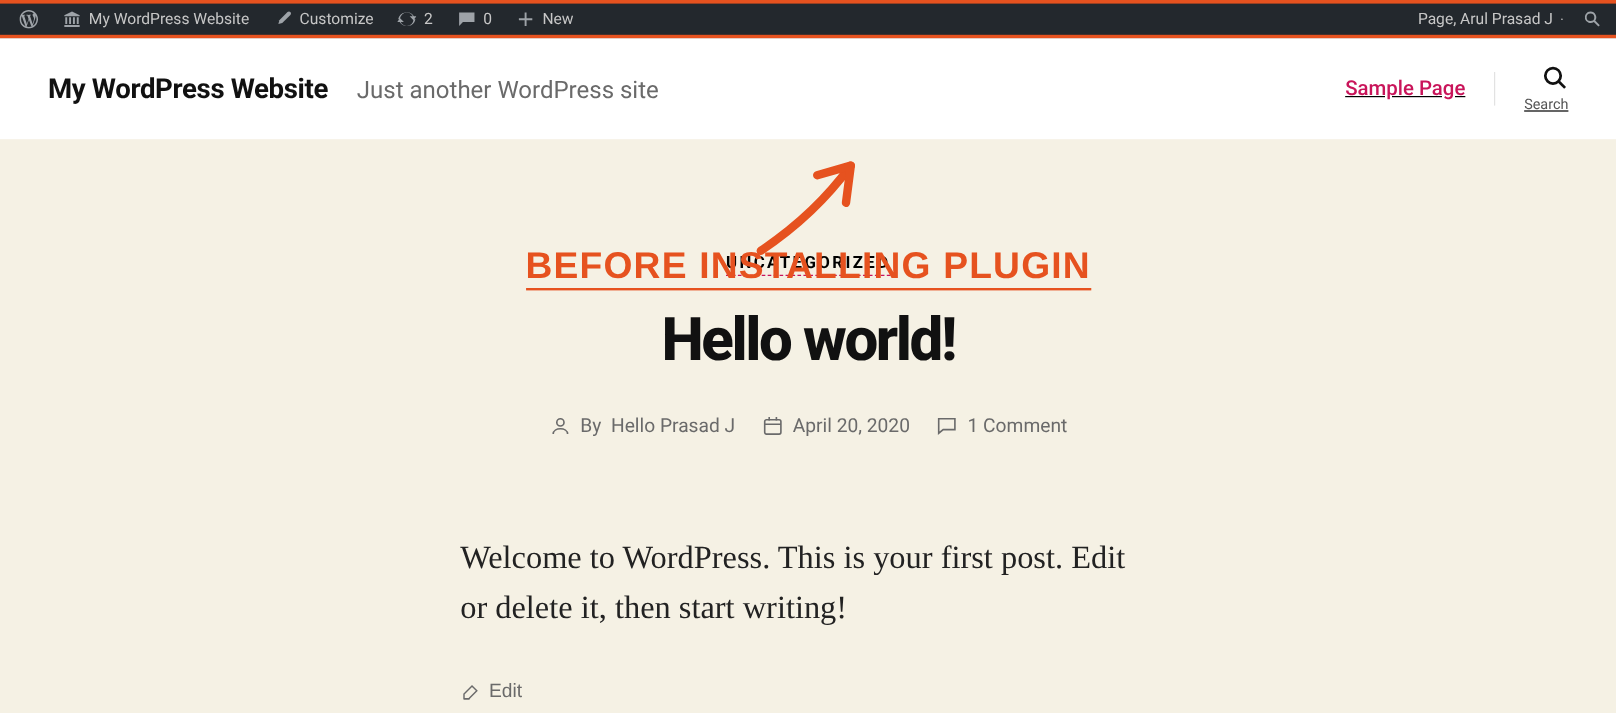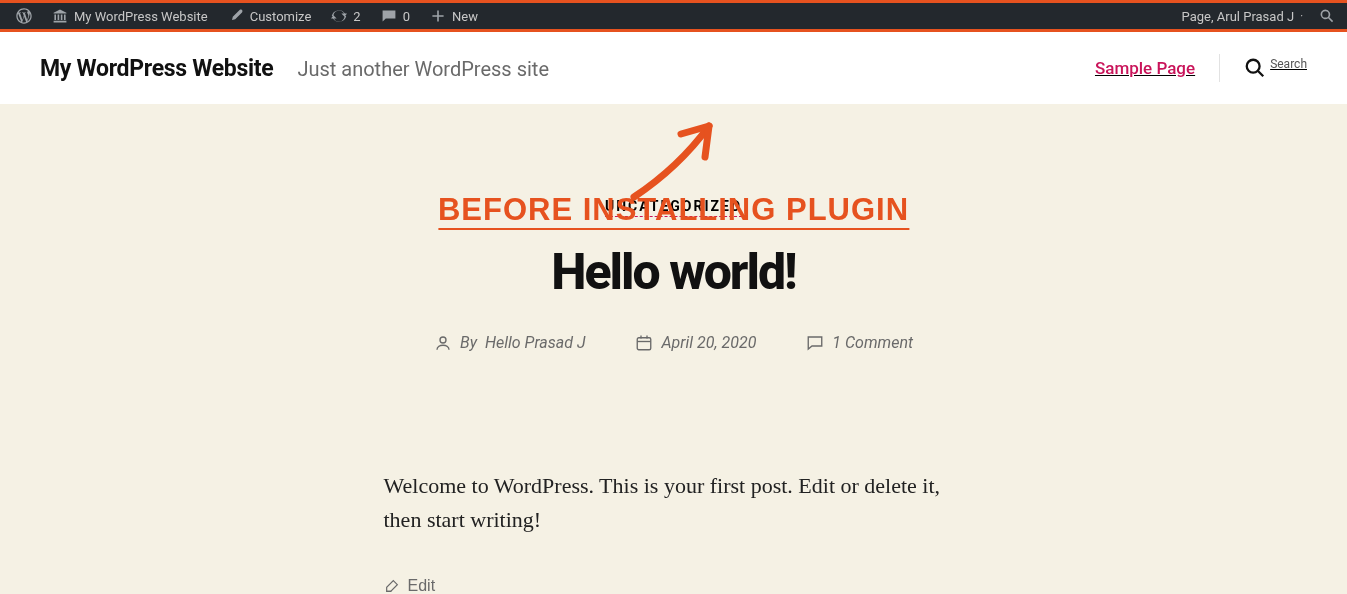--- a/index.html
+++ b/index.html
@@ -29,21 +29,21 @@
     padding: 22px 40px;
     background: #fff;
     justify-content: space-between;
   }
   .site-left { display: flex; align-items: baseline; gap: 24px; }
   .site-title { font-size: 23px; font-weight: 700; color: #111; letter-spacing: -0.3px;}
   .site-tagline { font-size: 20px; color: #6a6a6a; }
   .site-right { display: flex; align-items: center; gap: 24px; text-decoration: underline; }
   .nav-link { color: #c9145a; font-size: 17px; font-weight: 500; } 
   .divider { width: 1px; height: 28px; background: #e2e2e2; }
-  .search-stack { display: flex; flex-direction: row; align-items: flex-start; gap: 4px; cursor: pointer;}
+  .search-stack { display: flex; flex-direction: column; align-items: flex-end; gap: 4px; cursor: pointer;}
   .search-stack svg { width: 22px; height: 22px; stroke: #111; fill: none; stroke-width: 2.5;}
   .search-label { font-size: 12px; color: #555; }
 
   
   .annotation-area { position: relative; height: 0; }
   .annotation-text {
     position: absolute;
     left: 50%; transform: translateX(-50%);
     top: -4px;
     font-family: "Segoe UI", sans-serif;
@@ -77,36 +77,35 @@
     font-size: 50px;
     font-weight: 800;
     letter-spacing: -2px;
     color: #111;
     margin-top: 28px;
   }
   .post-meta {
     margin-top: 32px;
     display: flex;
     justify-content: center;
-    gap: 50px;
+    gap: 22px;
     color: #6a6a6a;
     font-size: 16px;
-    font-style: italic;
   }
   .meta-item { display: inline-flex; align-items: center; gap: 8px; }
   .meta-item svg { width: 18px; height: 18px; stroke: #6a6a6a; fill: none; stroke-width: 1.8; }
   .meta-item a { color: #6a6a6a; text-decoration: none; }
 
   .post-body {
     text-align: left;
     font-family: Georgia, "Times New Roman", serif;
-    font-size: 22px;
+    font-size: 27px;
     line-height: 1.55;
     color: #222;
-    margin-top: 117px;
+    margin-top: 80px;
     max-width: 580px;
     margin-left: auto; margin-right: auto;
   }
   .edit-link {
     text-align: center;
     max-width: 580px;
     margin: 40px auto 0;
     color: #6a6a6a;
     font-size: 16px;
     display: flex; align-items: center; gap: 8px;

